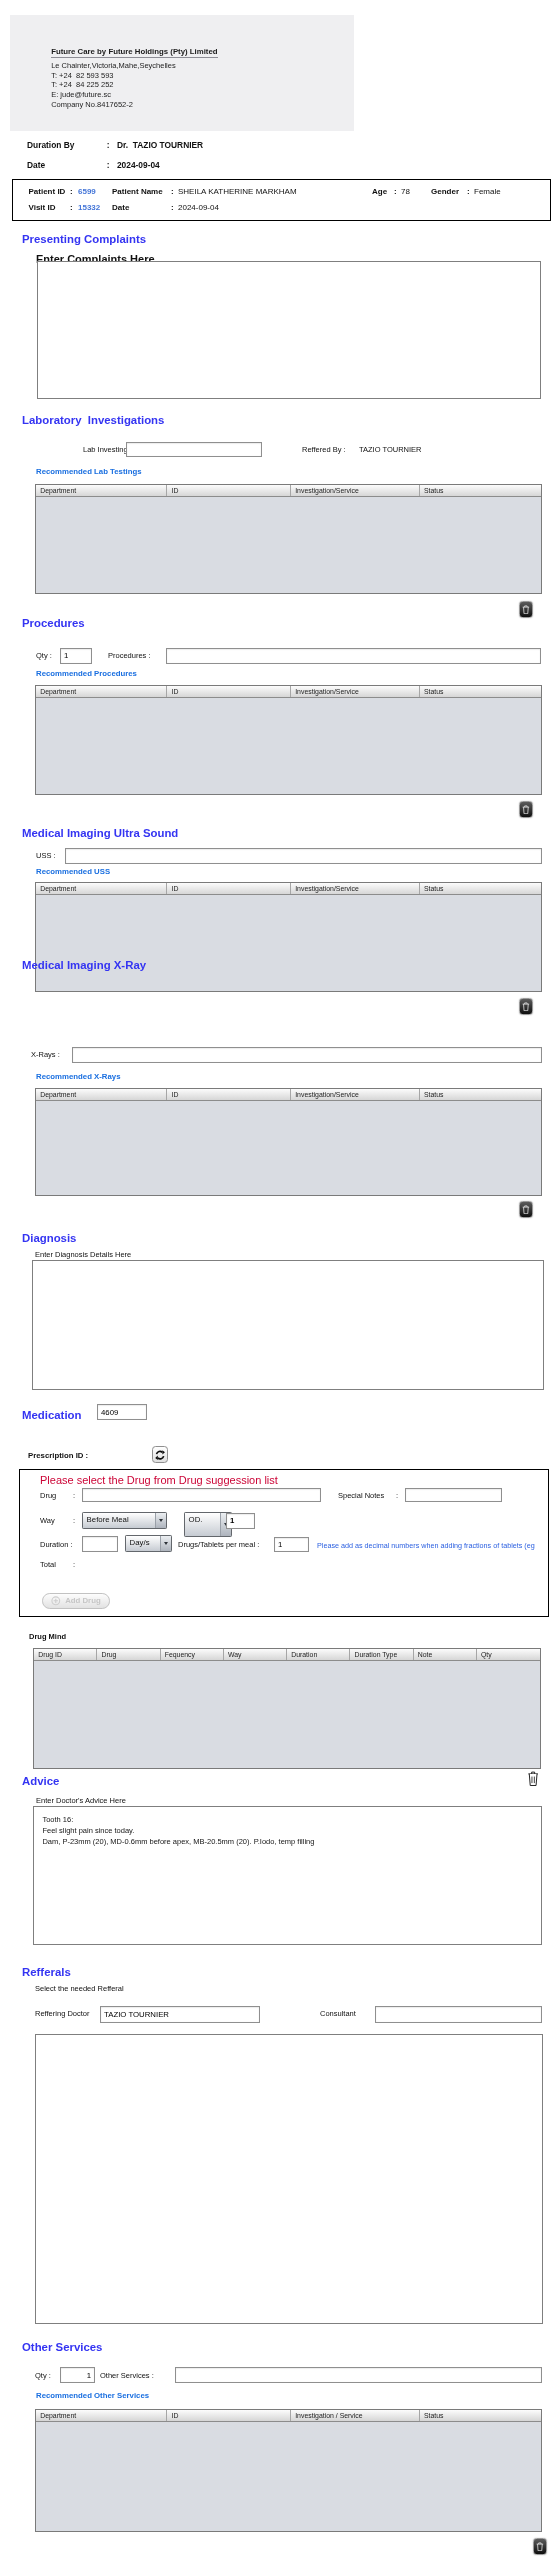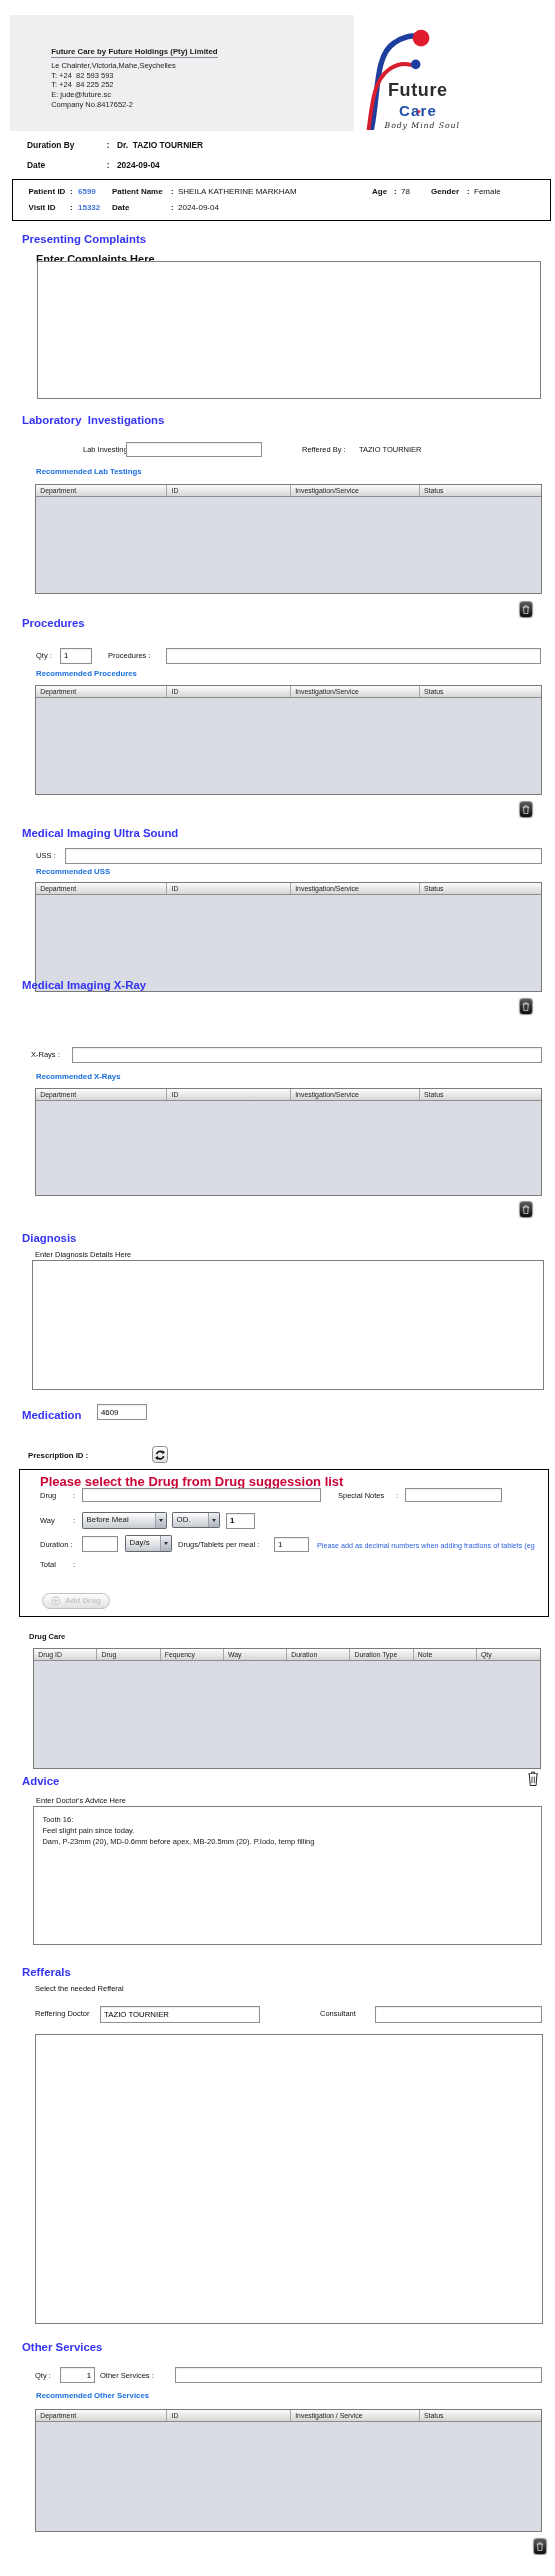--- a/index.html
+++ b/index.html
@@ -46,21 +46,21 @@
                background:linear-gradient(#ffffff,#dfdfdf);display:flex;align-items:center;
                justify-content:center;cursor:pointer;box-sizing:border-box;}
   .trash-outline{width:15.5px;height:18px;display:flex;align-items:center;justify-content:center;cursor:pointer;}
   .dd{display:flex;align-items:stretch;border:1.2px solid #63676c;border-radius:1.2px;
       background:linear-gradient(#ffffff,#c6cbd2);box-sizing:border-box;cursor:pointer;}
   .dd .txt{flex:1;font-size:7.8px;padding:1.8px 3.6px;white-space:nowrap;overflow:hidden;}
   .dd .arr{width:10.2px;display:flex;align-items:center;justify-content:center;
            border-left:0.6px solid #9aa0a8;background:linear-gradient(#eceff2,#aeb4bd);}
   .tri{width:0;height:0;border-left:2.4px solid transparent;border-right:2.4px solid transparent;
        border-top:3px solid #2d3238;}
-  .note-red{color:#cc0436;font-size:13px;white-space:nowrap;font-weight:bold;}
+  .note-red{color:#cc0436;font-size:11px;white-space:nowrap;}
   .note-blue{color:#2a5fe0;font-size:7.2px;white-space:nowrap;overflow:hidden;}
   .addbtn{display:flex;align-items:center;gap:4.2px;border:0.6px solid #c2c2c2;border-radius:7.8px;
           background:linear-gradient(#fdfdfd,#e2e2e2);color:#c6c6c6;font-weight:700;font-size:7.8px;
           padding:0 8.4px;height:15.5px;box-sizing:border-box;cursor:default;}
   .blackbox{border:1.2px solid #000;background:#fff;box-sizing:border-box;}
   .adv-line{font-size:7.5px;line-height:10.8px;color:#161616;white-space:pre;}
   .b{font-weight:700;}
 </style>
 </head>
 <body>
@@ -71,32 +71,20 @@
     <div class="abs" style="left:41px;top:30px;">
       <div class="hdr-title">Future Care by Future Holdings (Pty) Limited</div>
       <div class="hdr-line" style="margin-top:3.6px;">Le Chainter,Victoria,Mahe,Seychelles</div>
       <div class="hdr-line">T: +24  82 593 593</div>
       <div class="hdr-line">T: +24  84 225 252</div>
       <div class="hdr-line">E: jude@future.sc</div>
       <div class="hdr-line">Company No.8417652-2</div>
     </div>
   </div>
 
-  <div class="abs" style="left:357px;top:16.7px;width:129px;height:115px;">
-    <svg class="abs" style="left:6px;top:8.4px;" width="72" height="105" viewBox="0 0 120 176">
-      <path d="M14 174 C 26 112, 20 50, 52 30 C 66 20, 82 16, 90 20" fill="none" stroke="#1d3e9e" stroke-width="9" stroke-linecap="round"></path>
-      <path d="M9 175 C 15 130, 18 92, 44 74 C 56 66, 70 64, 80 67" fill="none" stroke="#d81f30" stroke-width="6.5" stroke-linecap="round"></path>
-      <circle cx="97" cy="22" r="14" fill="#e01b2d"></circle>
-      <circle cx="88" cy="66" r="8" fill="#1d3e9e"></circle>
-    </svg>
-    <div class="abs logo-future" style="left:31px;top:63px;">Future</div>
-    <div class="abs logo-care" style="left:42px;top:85px;">Care</div>
-    <div class="abs logo-heart" style="left:60px;top:91px;">♥</div>
-    <div class="abs logo-tag" style="left:27.5px;top:104px;">Body Mind Soul</div>
-  </div>
 
   <div class="abs" style="left:27px;top:139px;">
     <span class="c-lbl" style="width:77px;">Duration By</span>
     <span class="c-val">:</span>
     <span class="c-val" style="margin-left:4.8px;">Dr.  TAZIO TOURNIER</span>
   </div>
   <div class="abs" style="left:27px;top:159px;">
     <span class="c-lbl" style="width:77px;">Date</span>
     <span class="c-val">:</span>
     <span class="c-val" style="margin-left:4.8px;">2024-09-04</span>
@@ -181,21 +169,21 @@
       <div class="hc" style="width:24%;">Status</div>
     </div>
     <div style="height:96px;"></div>
   </div>
   <div class="abs trash-btn" style="left:519px;top:998px;">
     <svg width="7.8" height="9.6" viewBox="0 0 13 16">
       <path d="M1 3.5h11M4.5 3.5V1.5h4v2M2.6 3.5l.8 11h6.2l.8-11" stroke="#e9e9e9" fill="none" stroke-width="1.3"></path>
     </svg>
   </div>
 
-  <div class="abs sec-title" style="left:22px;top:959px;margin-top:20px;">Medical Imaging X-Ray</div>
+  <div class="abs sec-title" style="left:22px;top:959px;">Medical Imaging X-Ray</div>
   <div class="abs lbl" style="left:31px;top:1050px;">X-Rays :</div>
   <input class="abs inp" style="left: 72px; top: 1047px; width: 470px; height: 15.5px;" value="">
   <div class="abs link" style="left:36px;top:1072px;">Recommended X-Rays</div>
   <div class="abs svc-table" style="left:35px;top:1088px;width:507px;">
     <div class="svc-head">
       <div class="hc" style="width:26%;">Department</div>
       <div class="hc" style="width:24.5%;">ID</div>
       <div class="hc" style="width:25.5%;">Investigation/Service</div>
       <div class="hc" style="width:24%;">Status</div>
     </div>
@@ -234,21 +222,21 @@
   <input class="abs inp" style="left: 405px; top: 1488px; width: 97px; height: 13.7px;" value="">
 
   <div class="abs lbl" style="left:40px;top:1516px;">Way</div>
   <div class="abs lbl" style="left:73px;top:1516px;">:</div>
   <div class="abs dd" style="left:82px;top:1512px;width:85px;height:16.7px;">
     <span class="txt">Before Meal</span>
     <span class="arr">
         <span class="tri"></span>
       </span>
   </div>
-  <div class="abs dd" style="left:172px;top:1512px;width:48px;height:16px;justify-content:center;">
+  <div class="abs dd" style="left:184px;top:1512px;width:48px;height:25px;justify-content:center;">
     <span class="txt">OD.</span>
     <span class="arr">
         <span class="tri"></span>
       </span>
   </div>
   <input class="abs inp b" style="left: 226px; top: 1513px; width: 29px; height: 15.5px;" value="1">
 
   <div class="abs lbl" style="left:40px;top:1540px;">Duration :</div>
   <input class="abs inp" style="left: 82px; top: 1536px; width: 36px; height: 15.5px;" value="">
   <div class="abs dd" style="left:125px;top:1535px;width:47px;height:16.7px;">
@@ -265,21 +253,21 @@
   <div class="abs lbl" style="left:73px;top:1560px;">:</div>
 
   <div class="abs addbtn" style="left:42px;top:1593px;">
     <svg width="9.6" height="9.6" viewBox="0 0 16 16">
       <circle cx="8" cy="8" r="6.5" fill="none" stroke="#cdcdcd" stroke-width="1.8"></circle>
       <path d="M8 4.5v7M4.5 8h7" stroke="#cdcdcd" stroke-width="1.8"></path>
     </svg>
     <span>Add Drug</span>
   </div>
 
-  <div class="abs hint-b" style="left:29px;top:1632px;font-size:7.5px;">Drug Care</div>
+  <div class="abs hint-b" style="left:29px;top:1632px;font-size:7.5px;">Drug Mind</div>
   <div class="abs svc-table" style="left:33px;top:1648px;width:508px;">
     <div class="svc-head">
       <div class="hc" style="width:12.5%;">Drug ID</div>
       <div class="hc" style="width:12.5%;">Drug</div>
       <div class="hc" style="width:12.5%;">Fequency</div>
       <div class="hc" style="width:12.5%;">Way</div>
       <div class="hc" style="width:12.5%;">Duration</div>
       <div class="hc" style="width:12.5%;">Duration Type</div>
       <div class="hc" style="width:12.5%;">Note</div>
       <div class="hc" style="width:12.5%;">Qty</div>

